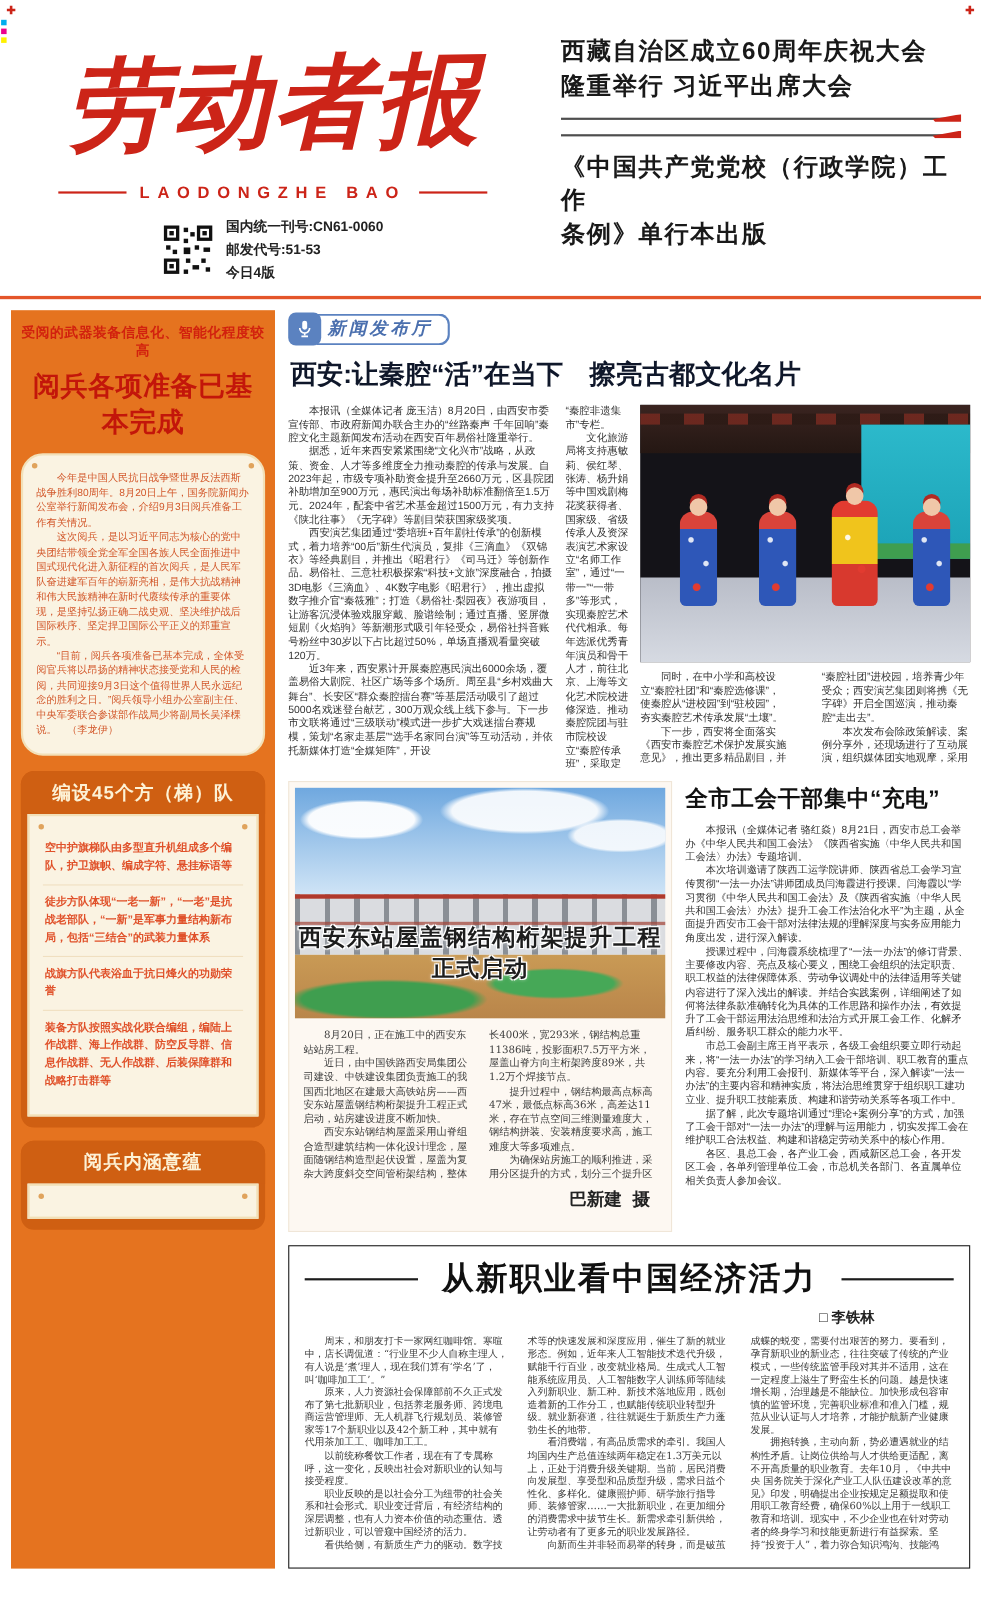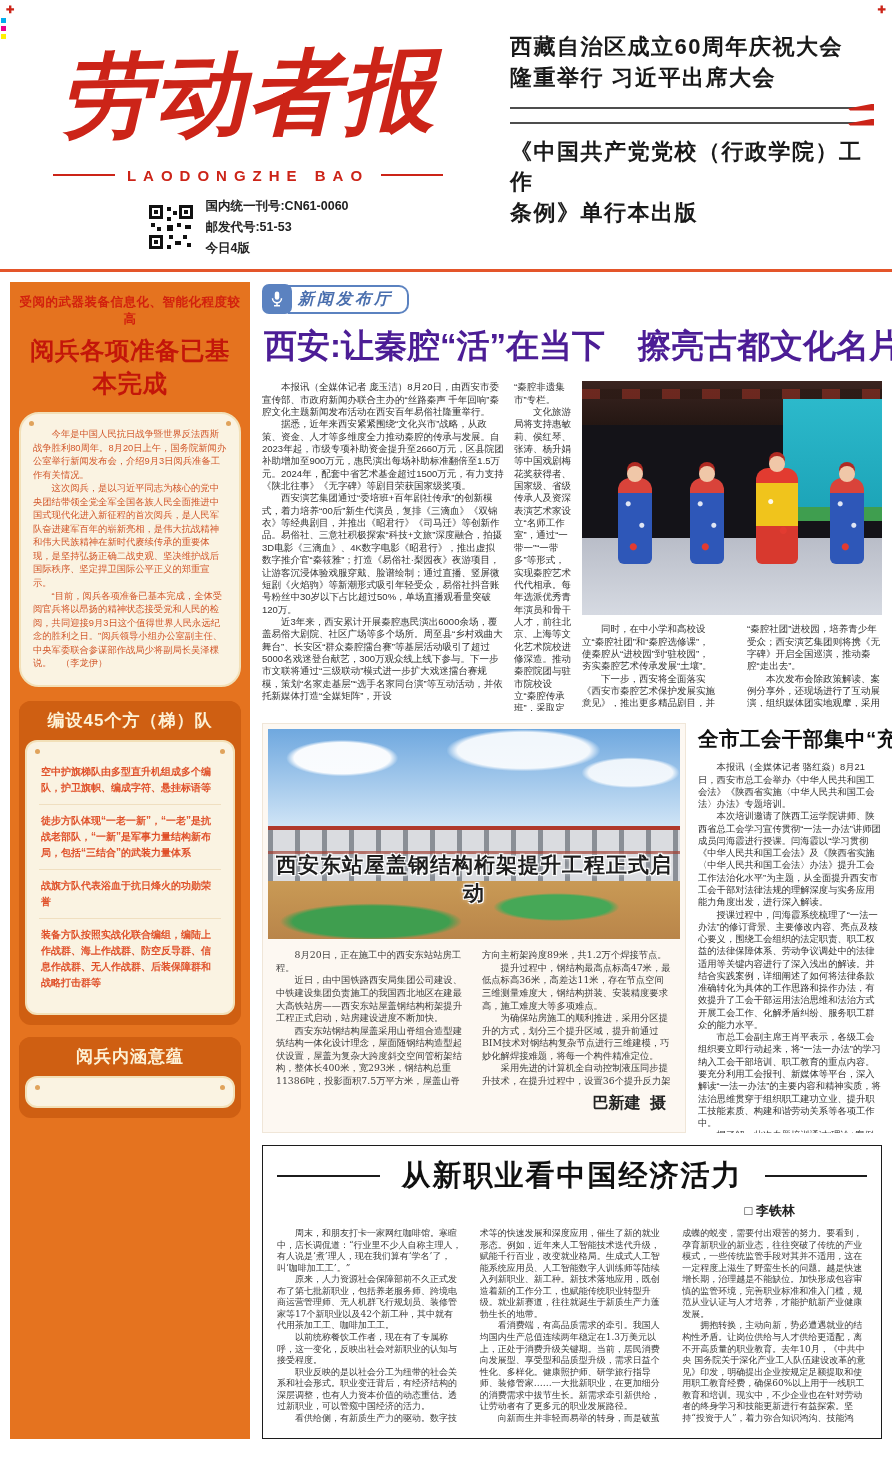--- a/index.html
+++ b/index.html
@@ -51,31 +51,31 @@
   .creambox::before, .creambox::after { content:""; position:absolute; top:7px; width:5px; height:5px; border-radius:50%; background:#e0a35c; }
   .creambox::before { left:8px; } .creambox::after { right:8px; }
   .parade .bodytxt { color:#d2572a; font-size:9.3px; line-height:1.45; white-space:pre-line; }
   .pill { display:block; width:160px; margin:10px auto 6px auto; text-align:center;
     background:linear-gradient(#f2923f,#df660f); color:#fdf2d6; font-size:12px; font-weight:bold;
     padding:5px 0; border-radius:999px; }
   .phase-txt { color:#d2572a; font-size:10.5px; line-height:1.75; font-weight:bold; margin-top:4px; }
   .sect-head { background:#cf5f12; border-radius:12px 12px 0 0; text-align:center;
     color:#fdf2d6; font-size:17px; font-weight:900; letter-spacing:1px; padding:8px 0; }
   .sect-wrap { background:#cf5f12; border-radius:12px; padding:0 0 6px 0; margin-bottom:12px; }
-  .sect-wrap .creambox { margin:0 6px 4px 6px; border-radius:12px; }
+  .sect-wrap .creambox { margin:0 6px 4px 6px; border-radius:0; }
   .form-item { color:#e0512a; font-size:10px; font-weight:bold; line-height:1.6; padding:8px 2px; border-bottom:1px solid #f0dfc0; }
   .form-item:last-child { border-bottom:none; }
 
   
   .content { flex:1; min-width:0; }
   .badge-row { display:flex; align-items:center; height:34px; margin-bottom:4px; }
   .mic-ic { width:30px; height:30px; background:#5b82c0; border-radius:7px; display:flex; align-items:center; justify-content:center; z-index:2; }
   .badge-tab { border:2px solid #5b82c0; border-left:none; border-radius:0 10px 10px 0; padding:2px 14px 2px 10px; margin-left:-4px;
     color:#4a6fae; font-size:16px; font-weight:bold; font-style:italic; letter-spacing:3px; }
-  .qq-headline { font-size:33px; font-weight:900; color:#4c1d95; letter-spacing:0px; margin:8px 0 12px 2px; white-space:nowrap;text-align:right; }
+  .qq-headline { font-size:24px; font-weight:900; color:#0f172a; letter-spacing:0px; margin:8px 0 12px 2px; white-space:nowrap; }
 
   .qq-body { display:flex; gap:10px; }
   .qq-col1 { width:242px; flex-shrink:0; font-size:9.5px; line-height:1.3; color:#333; white-space:pre-line; height:330px; overflow:hidden; }
   .qq-narrow { width:58px; flex-shrink:0; font-size:9.5px; line-height:1.3; color:#333; white-space:pre-line; height:330px; overflow:hidden; }
   .qq-right { flex:1; min-width:0; }
   .photo-opera { position:relative; height:234px; background:#141318; overflow:hidden; }
   .op-topwall { position:absolute; left:0; top:0; right:0; height:44px;
     background:linear-gradient(#3a2420,#241713); }
   .op-topwall::after { content:""; position:absolute; left:0; top:8px; right:0; height:10px;
     background:repeating-linear-gradient(90deg,#7a2a20 0 18px, #2c1a15 18px 40px); opacity:.8; }
@@ -93,21 +93,21 @@
   .perf-yellow { background:
       radial-gradient(circle at 35% 35%, rgba(255,255,255,.9) 2px, transparent 3px),
       radial-gradient(circle at 65% 65%, #e23b30 3px, transparent 4px),
       linear-gradient(#e23b30 0 16%, #f0c41c 16% 60%, #d8392e 60%); }
   .performer::before { content:""; position:absolute; top:-12px; left:50%; transform:translateX(-50%);
     width:16px; height:16px; border-radius:50%; background:#f0c7a8; box-shadow:0 -4px 0 #b02a22; }
   .qq-below { display:flex; gap:30px; margin-top:8px; }
   .qq-below > div { flex:1; font-size:9.5px; line-height:1.3; color:#333; white-space:pre-line; height:84px; overflow:hidden; }
 
   .row2 { display:flex; gap:12px; margin-top:12px; }
-  .station { width:424px; flex-shrink:0; background:#fdf8f2; border:1px solid #f0e6d8; padding:5px; }
+  .station { width:349px; flex-shrink:0; background:#fdf8f2; border:1px solid #f0e6d8; padding:5px; }
   .photo-station { position:relative; height:210px; overflow:hidden; }
   .st-sky { position:absolute; left:0; top:0; right:0; height:46%;
     background:
       radial-gradient(ellipse 80px 26px at 18% 30%, rgba(255,255,255,.95) 60%, transparent 70%),
       radial-gradient(ellipse 110px 30px at 62% 22%, rgba(255,255,255,.9) 60%, transparent 70%),
       radial-gradient(ellipse 70px 22px at 88% 45%, rgba(255,255,255,.85) 60%, transparent 70%),
       linear-gradient(#6fa8df,#cfe4f6); }
   .st-structure { position:absolute; left:0; top:46%; right:0; height:26%;
     background:repeating-linear-gradient(90deg,#8a8f96 0 5px, #dadce0 5px 27px); }
   .st-structure::before { content:""; position:absolute; left:0; top:0; right:0; height:4px; background:#b0392c; }

